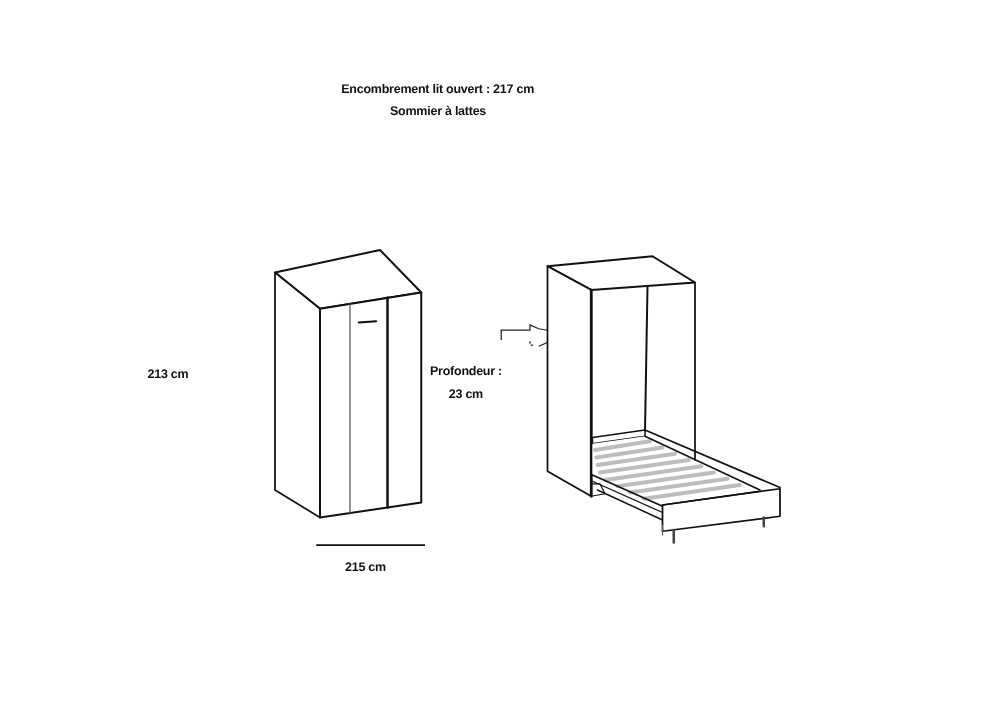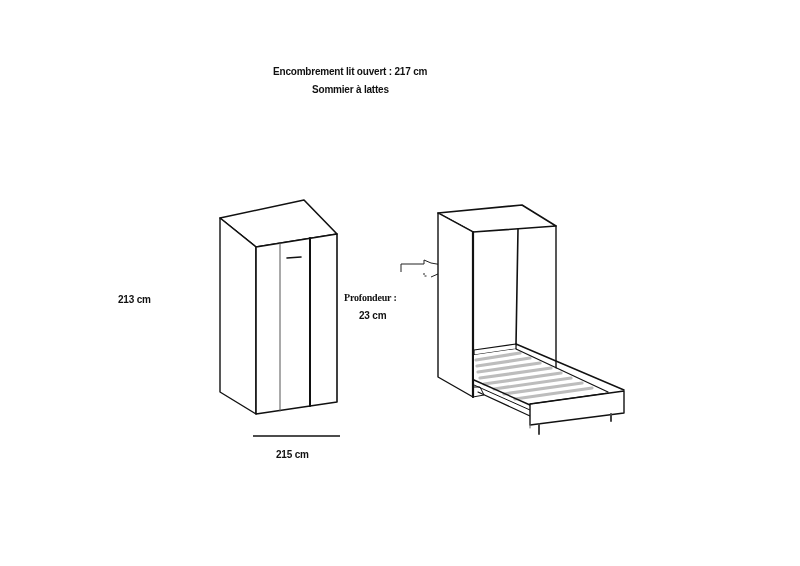--- a/index.html
+++ b/index.html
@@ -19,21 +19,21 @@
       position: absolute;
       font-weight: bold;
       font-size: 10px;
       line-height: 17px;
       white-space: nowrap;
       letter-spacing: -0.2px;
     }
     #title-line1 { left: 273px; top: 63px; }
     #title-line2 { left: 312px; top: 81px; }
     #height-label { left: 106px; top: 291px; margin-left: 12px; }
-    #depth-label-1 { left: 344px; top: 289px; font-family: Liberation Serif, serif; }
+    #depth-label-1 { left: 344px; top: 289px; }
     #depth-label-2 { left: 359px; top: 307px; }
     #width-label { left: 276px; top: 446px; }
     svg.drawing {
       position: absolute;
       left: 0;
       top: 0;
     }
   </style>
 </head>
 <body>

